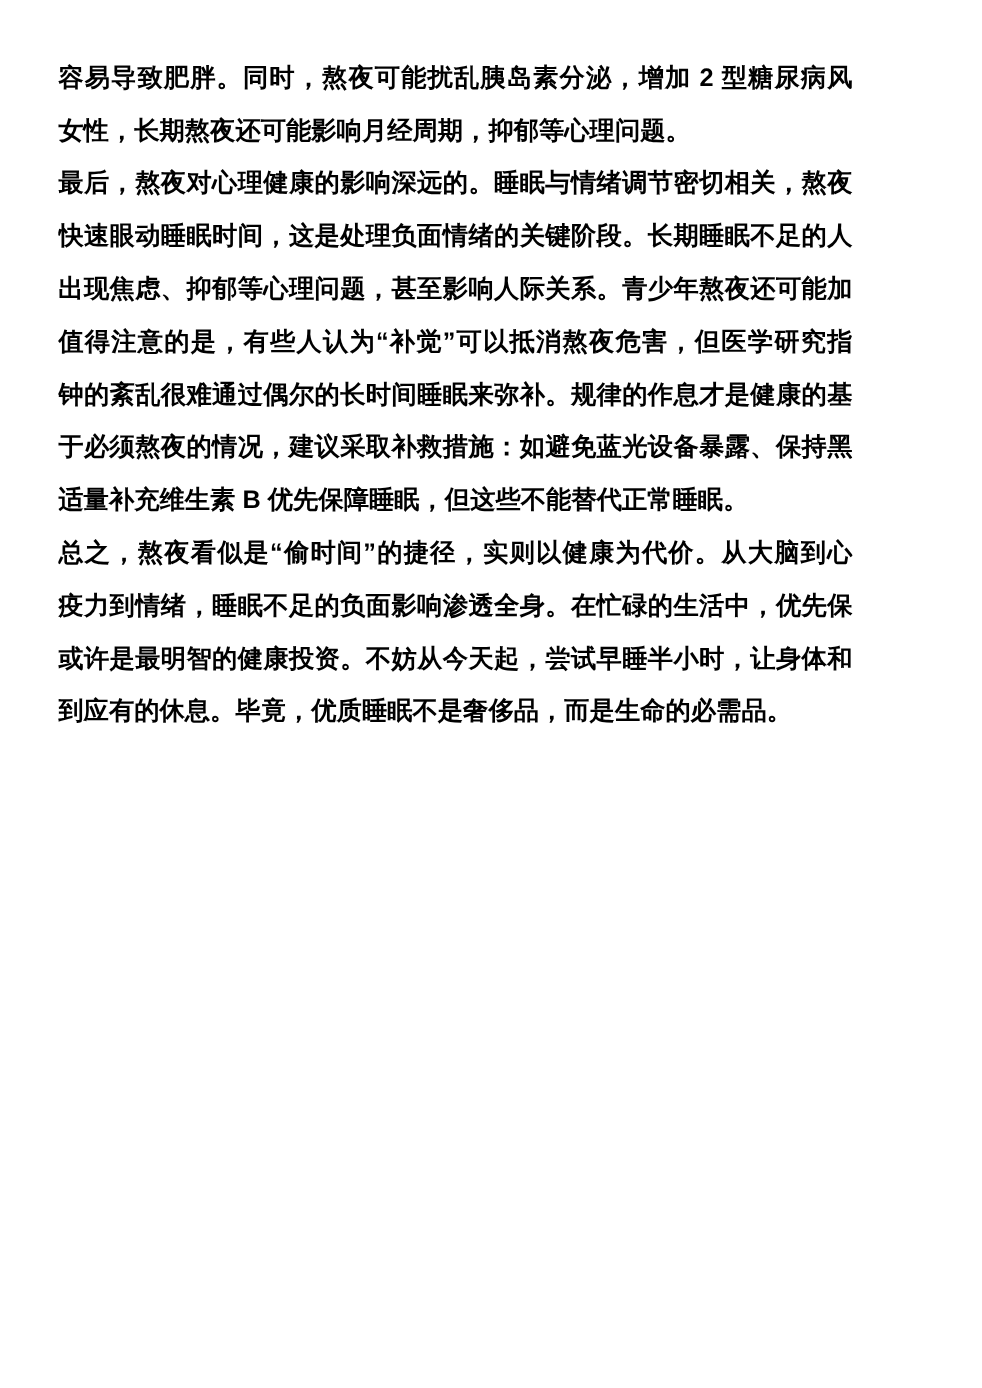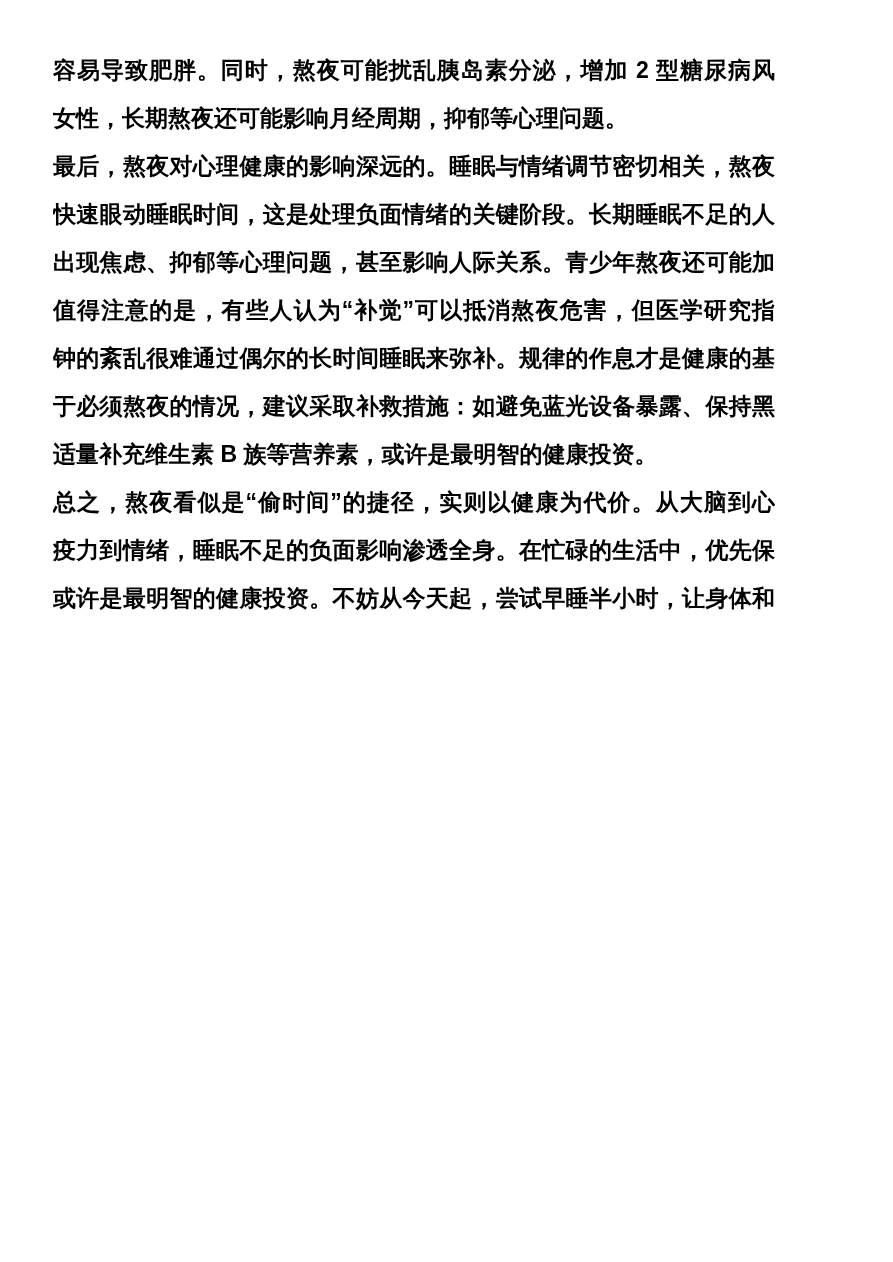--- a/index.html
+++ b/index.html
@@ -52,21 +52,22 @@
       </div>
       <div class="para">
         <div class="line">最后，熬夜对心理健康的影响深远的。睡眠与情绪调节密切相关，熬夜会减少</div>
         <div class="line">快速眼动睡眠时间，这是处理负面情绪的关键阶段。长期睡眠不足的人更容易</div>
         <div class="line">出现焦虑、抑郁等心理问题，甚至影响人际关系。青少年熬夜还可能加剧情绪</div>
       </div>
       <div class="para">
         <div class="line">值得注意的是，有些人认为“补觉”可以抵消熬夜危害，但医学研究指出，生物</div>
         <div class="line">钟的紊乱很难通过偶尔的长时间睡眠来弥补。规律的作息才是健康的基础。对</div>
         <div class="line">于必须熬夜的情况，建议采取补救措施：如避免蓝光设备暴露、保持黑暗环境、</div>
-        <div class="line para-last">适量补充维生素 B 族等营养素，或许是最明智的健康投资。</div>
+        <div class="line para-last">适量补充维生素 B 优先保障睡眠，但这些不能替代正常睡眠。</div>
       </div>
       <div class="para">
         <div class="line">总之，熬夜看似是“偷时间”的捷径，实则以健康为代价。从大脑到心脏，从免</div>
         <div class="line">疫力到情绪，睡眠不足的负面影响渗透全身。在忙碌的生活中，优先保障睡眠</div>
         <div class="line">或许是最明智的健康投资。不妨从今天起，尝试早睡半小时，让身体和心灵得</div>
+        <div class="line para-last">到应有的休息。毕竟，优质睡眠不是奢侈品，而是生命的必需品。</div>
       </div>
     </div>
 </div>
 
 </body></html>

